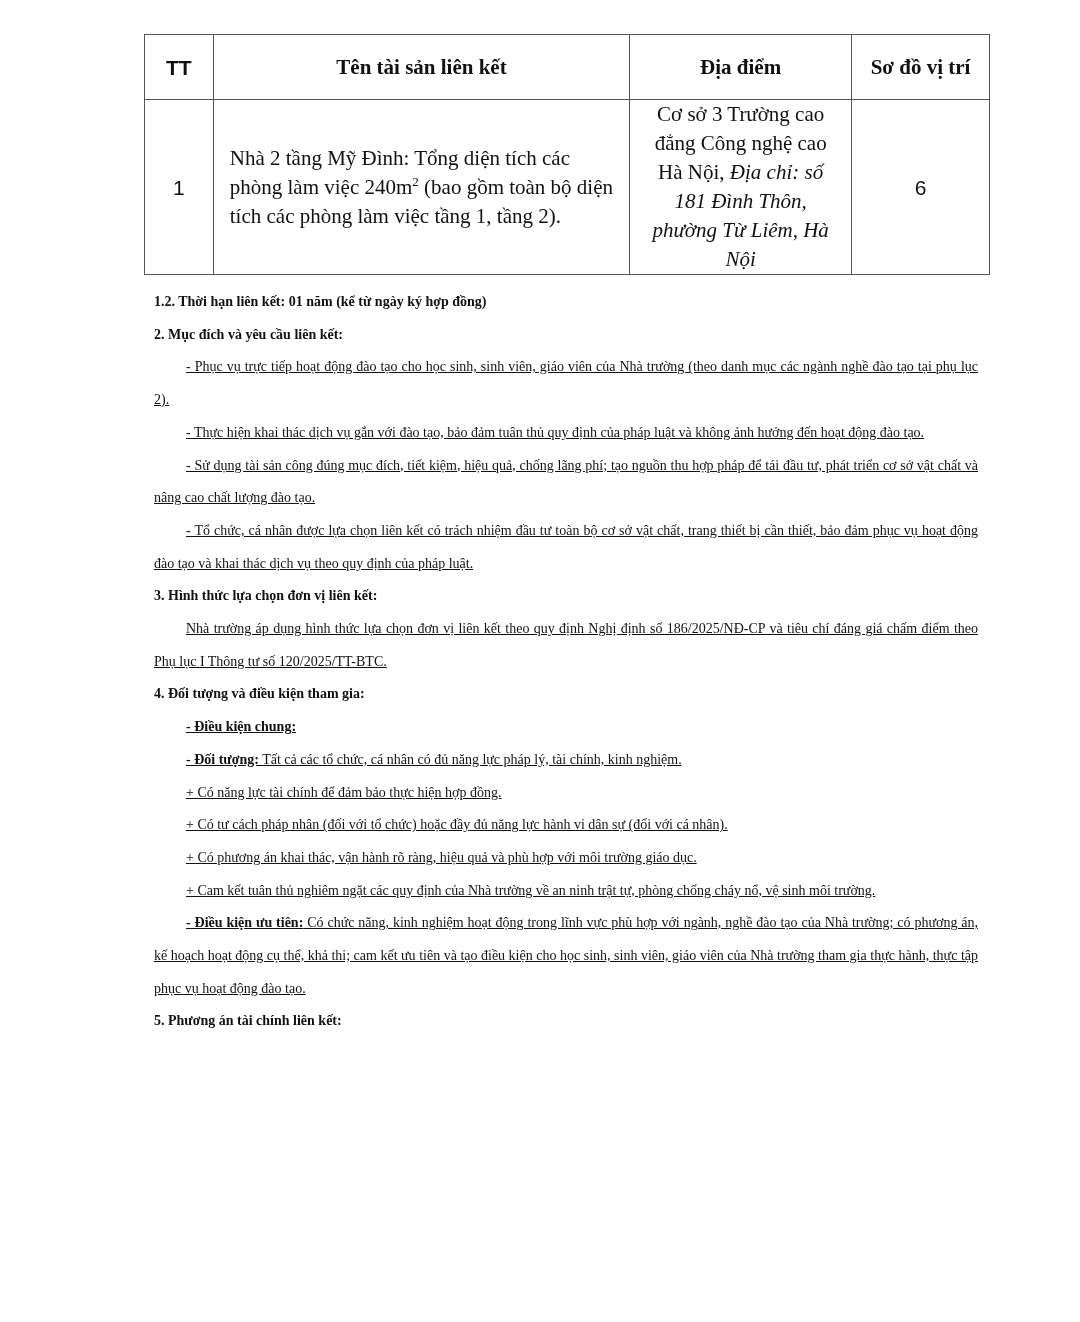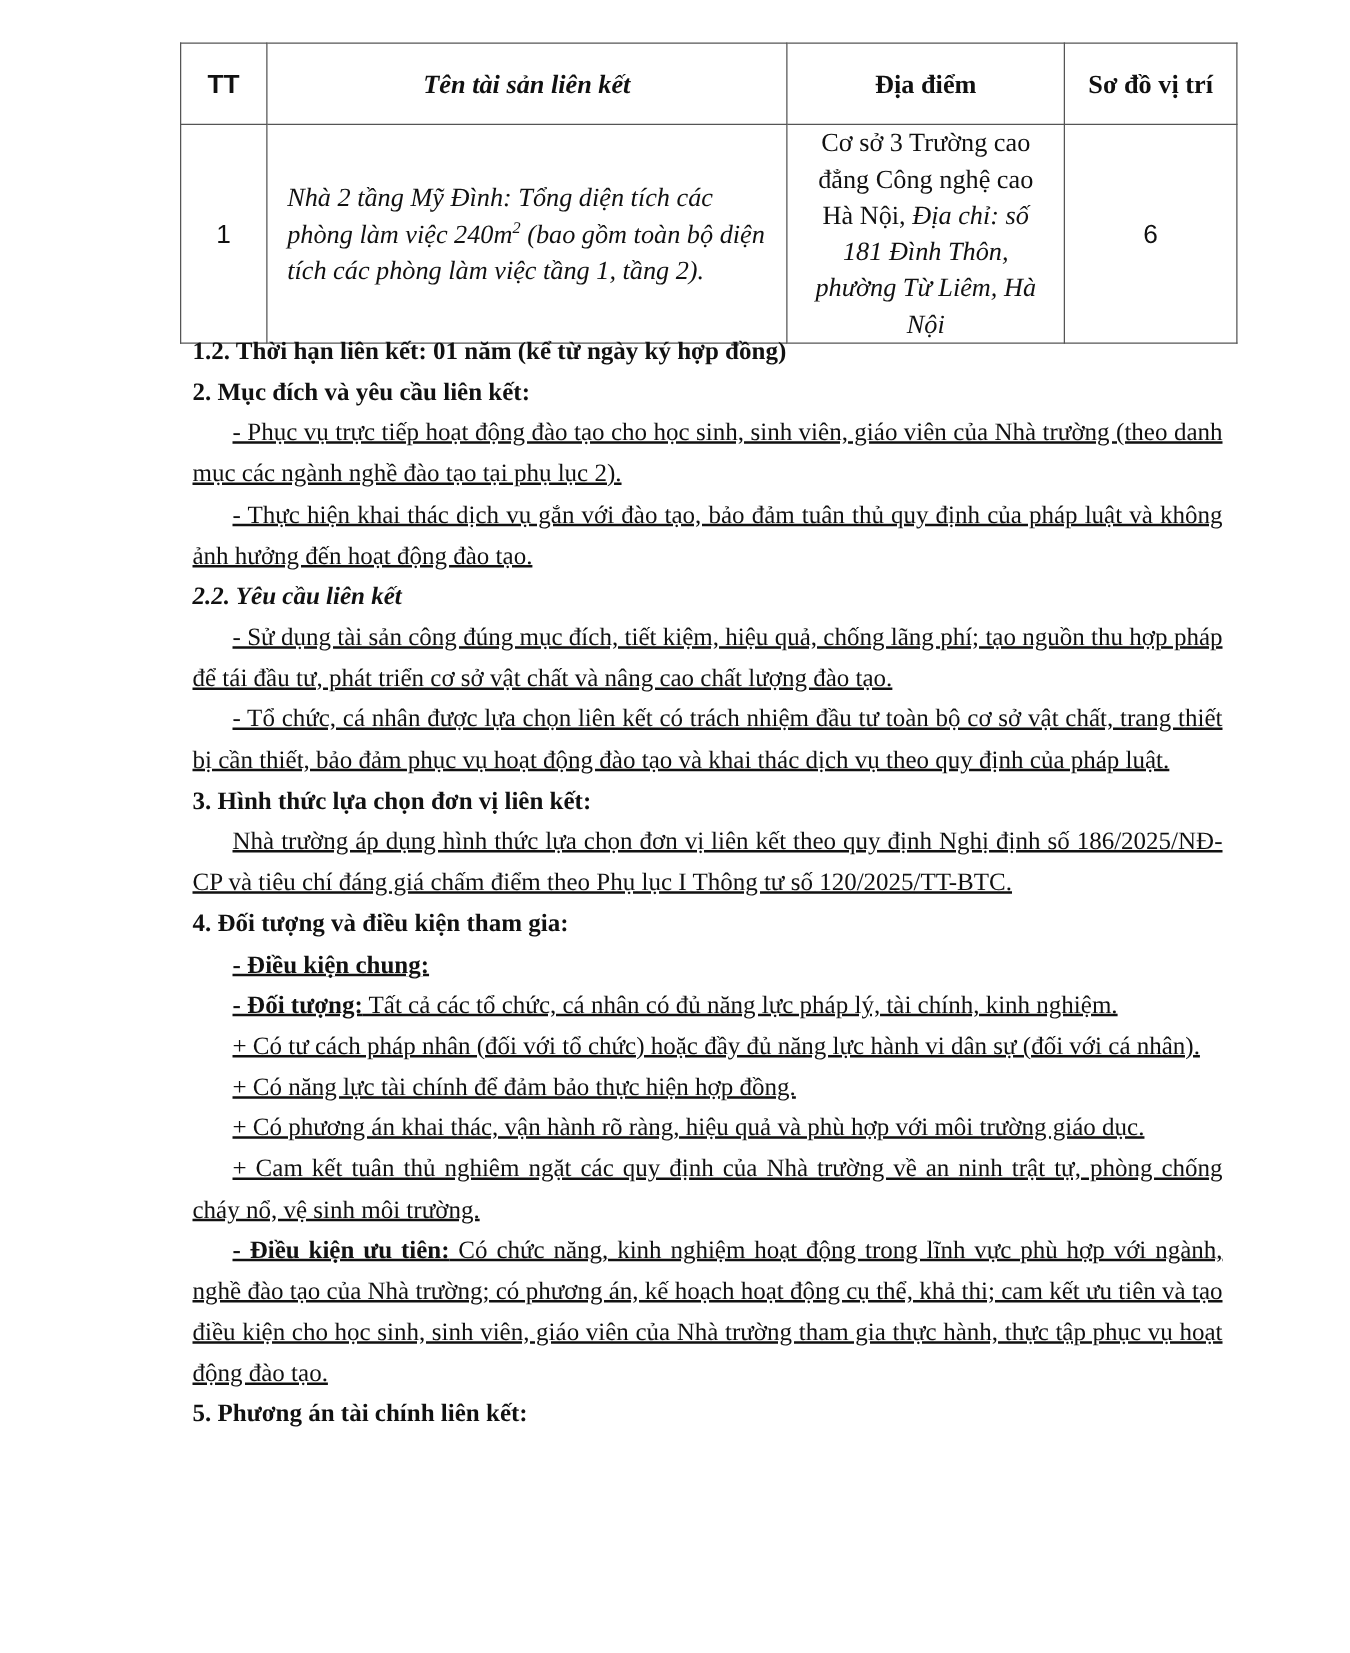--- a/index.html
+++ b/index.html
@@ -14,28 +14,28 @@
     width: 846px; border-collapse: collapse;
     font-size: 21px; line-height: 29px;
   }
   table.assets th, table.assets td {
     border: 1.5px solid #555555; padding: 0 16px; vertical-align: middle;
   }
   table.assets th { height: 64px; font-weight: bold; text-align: center; }
   table.assets th.tt { font-family: "Liberation Sans", sans-serif; font-size: 21px; }
   table.assets td { height: 172px; }
   .c-tt { width: 37px; text-align: center; font-family: "Liberation Sans", sans-serif; }
-  .c-name { width: 424px; text-align: left; padding-left: 10px; font-style: italic; }
+  .c-name { width: 424px; text-align: left; padding-left: 10px; }
   .c-loc { width: 204px; text-align: center; }
   .c-map { width: 115px; text-align: center; font-family: "Liberation Sans", sans-serif; }
   .ital { font-style: italic; }
 
   .body-text {
-    position: absolute; left: 154px; top: 265px; width: 824px;
-    font-size: 20px; line-height: 32.7px;
+    position: absolute; left: 154px; top: 286px; width: 824px;
+    font-size: 14px; line-height: 32.7px;
   }
   .body-text p { margin: 0; text-align: justify; }
   .h { font-weight: bold; }
   .hi { font-weight: bold; font-style: italic; }
   .ind { text-indent: 32px; text-decoration: underline; }
   .b { font-weight: bold; }
 </style>
 </head>
 <body>
 
@@ -58,29 +58,28 @@
         <td class="c-map">6</td>
       </tr>
     </tbody>
   </table>
 
   <div class="body-text">
     <p class="h">1.2. Thời hạn liên kết: 01 năm (kể từ ngày ký hợp đồng)</p>
     <p class="h">2. Mục đích và yêu cầu liên kết:</p>
     <p class="ind">- Phục vụ trực tiếp hoạt động đào tạo cho học sinh, sinh viên, giáo viên của Nhà trường (theo danh mục các ngành nghề đào tạo tại phụ lục 2).</p>
     <p class="ind">- Thực hiện khai thác dịch vụ gắn với đào tạo, bảo đảm tuân thủ quy định của pháp luật và không ảnh hưởng đến hoạt động đào tạo.</p>
-    <p class="hi">2.2. Yêu cầu liên kết</p>
     <p class="ind">- Sử dụng tài sản công đúng mục đích, tiết kiệm, hiệu quả, chống lãng phí; tạo nguồn thu hợp pháp để tái đầu tư, phát triển cơ sở vật chất và nâng cao chất lượng đào tạo.</p>
     <p class="ind">- Tổ chức, cá nhân được lựa chọn liên kết có trách nhiệm đầu tư toàn bộ cơ sở vật chất, trang thiết bị cần thiết, bảo đảm phục vụ hoạt động đào tạo và khai thác dịch vụ theo quy định của pháp luật.</p>
     <p class="h">3. Hình thức lựa chọn đơn vị liên kết:</p>
     <p class="ind">Nhà trường áp dụng hình thức lựa chọn đơn vị liên kết theo quy định Nghị định số 186/2025/NĐ-CP và tiêu chí đáng giá chấm điểm theo Phụ lục I Thông tư số 120/2025/TT-BTC.</p>
     <p class="h">4. Đối tượng và điều kiện tham gia:</p>
     <p class="ind b">- Điều kiện chung:</p>
     <p class="ind"><span class="b">- Đối tượng:</span><span> Tất cả các tổ chức, cá nhân có đủ năng lực pháp lý, tài chính, kinh nghiệm.</span></p>
+    <p class="ind">+ Có năng lực tài chính để đảm bảo thực hiện hợp đồng.</p>
     <p class="ind">+ Có tư cách pháp nhân (đối với tổ chức) hoặc đầy đủ năng lực hành vi dân sự (đối với cá nhân).</p>
-    <p class="ind">+ Có năng lực tài chính để đảm bảo thực hiện hợp đồng.</p>
     <p class="ind">+ Có phương án khai thác, vận hành rõ ràng, hiệu quả và phù hợp với môi trường giáo dục.</p>
     <p class="ind">+ Cam kết tuân thủ nghiêm ngặt các quy định của Nhà trường về an ninh trật tự, phòng chống cháy nổ, vệ sinh môi trường.</p>
     <p class="ind"><span class="b">- Điều kiện ưu tiên:</span><span> Có chức năng, kinh nghiệm hoạt động trong lĩnh vực phù hợp với ngành, nghề đào tạo của Nhà trường; có phương án, kế hoạch hoạt động cụ thể, khả thi; cam kết ưu tiên và tạo điều kiện cho học sinh, sinh viên, giáo viên của Nhà trường tham gia thực hành, thực tập phục vụ hoạt động đào tạo.</span></p>
     <p class="h">5. Phương án tài chính liên kết:</p>
   </div>
 
 </div>
 
 </body></html>

